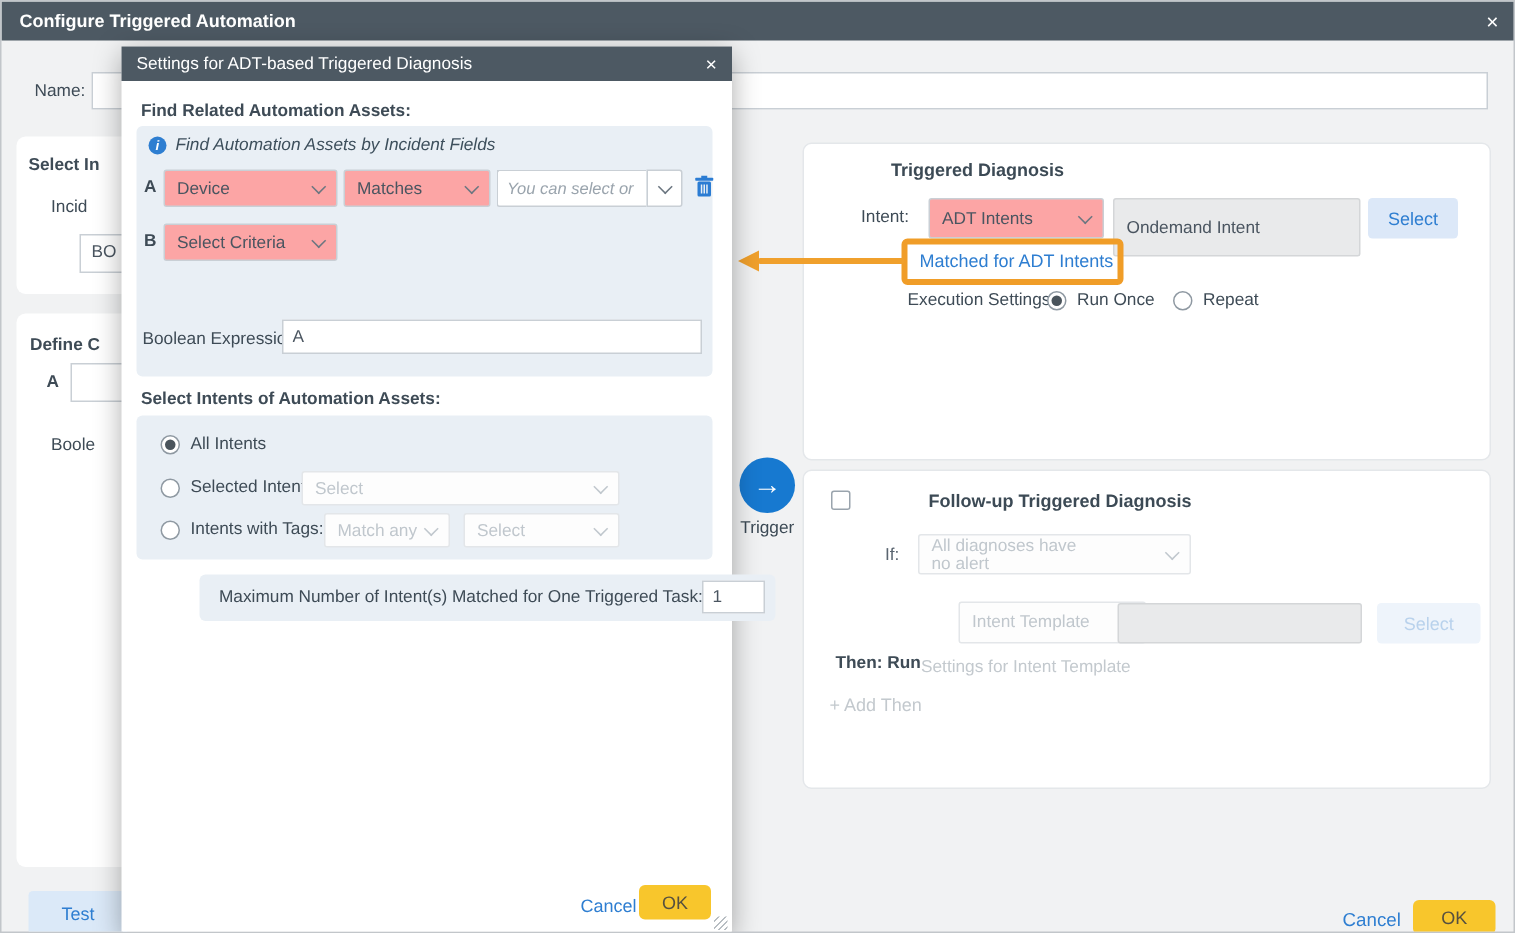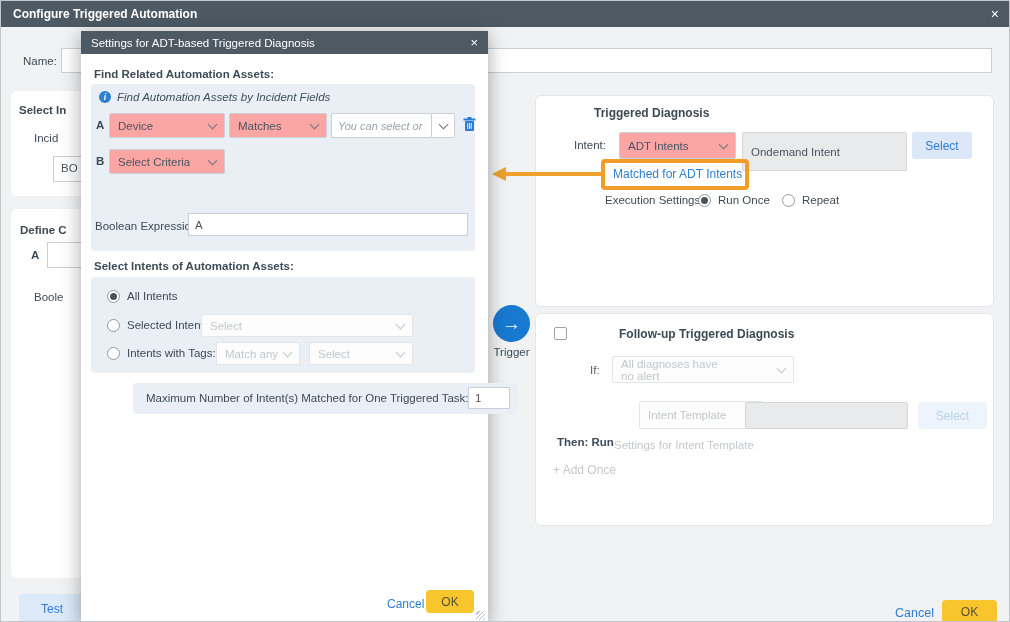--- a/index.html
+++ b/index.html
@@ -153,21 +153,21 @@
       <span class="chev"></span>
     </div>
     <span class="lbl b" style="left:21px; top:94px;margin-top:28px;">Then: Run</span>
     <div class="dd disabled" style="left:78px; top:87px; width:125px; height:28px;margin-left:25px;">
       <span>Intent Template</span>
       <span class="chev"></span>
     </div>
     <div class="gray-field" style="left:209px; top:88px; width:163px; height:27px;"></div>
     <button class="btn-select disabled" style="left:382px; top:88px; width:69px; height:27px;">Select</button>
     <span class="glink" style="position:absolute; left:78px; top:125px;">Settings for Intent Template</span>
-    <span class="glink" style="position:absolute; left:17px; top:149px; font-size:12px;">+ Add Once</span>
+    <span class="glink" style="position:absolute; left:17px; top:149px; font-size:12px;">+ Add Then</span>
   </div>
 
 
   <span class="footer-cancel link">Cancel</span>
   <button class="footer-ok">OK</button>
 
   <div class="modal">
     <div class="modal-header">
       <span>Settings for ADT-based Triggered Diagnosis</span>
       <span class="x">×</span>

